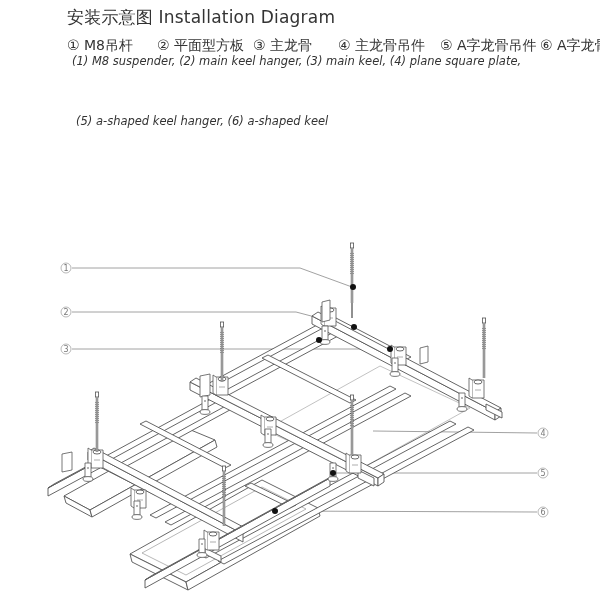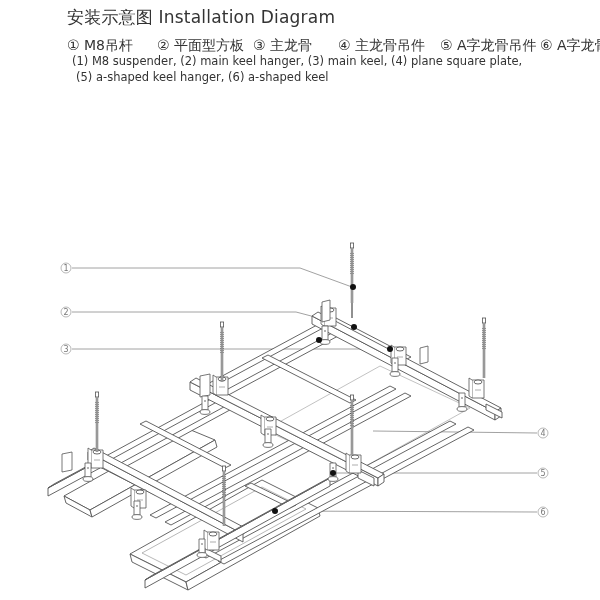--- a/index.html
+++ b/index.html
@@ -1,22 +1,22 @@
 <!DOCTYPE html>
 <html><head>
 <meta charset="utf-8">
 <style>
   html, body { margin: 0; padding: 0; background: #ffffff; }
   body { width: 600px; height: 600px; position: relative; overflow: hidden; font-family: "DejaVu Sans", sans-serif; color: #2a2a2a; }
   .title { position: absolute; left: 67px; top: 6px; font-size: 17px; color: #333; letter-spacing: 0.2px; white-space: nowrap; }
   .legend-cn { position: absolute; left: 67px; top: 37px; font-size: 14px; color: #333; white-space: nowrap; display: flex; gap: 8px; }
   .legend-cn span { display: inline-block; }
   .legend-en { position: absolute; left: 72px; top: 53px; font-size: 11.5px; color: #333; line-height: 16px; width: 470px; }
-  .legend-en div { white-space: nowrap; }
-  .legend-en .l2 { padding-left: 4px; }
+  .legend-en div { white-space: nowrap; font-style: italic; }
+  .legend-en .l2 { padding-left: 4px; margin-top: 44px; }
   svg.diagram { position: absolute; left: 0; top: 0; }
   .callout-num { font-size: 8px; fill: #777; font-family: "DejaVu Sans", sans-serif; }
 </style>
 </head>
 <body>
 
 <div class="title">安装示意图 Installation Diagram</div>
 
 <div class="legend-cn">
   <span style="width:82px"><span>①</span> <span>M8吊杆</span></span>

